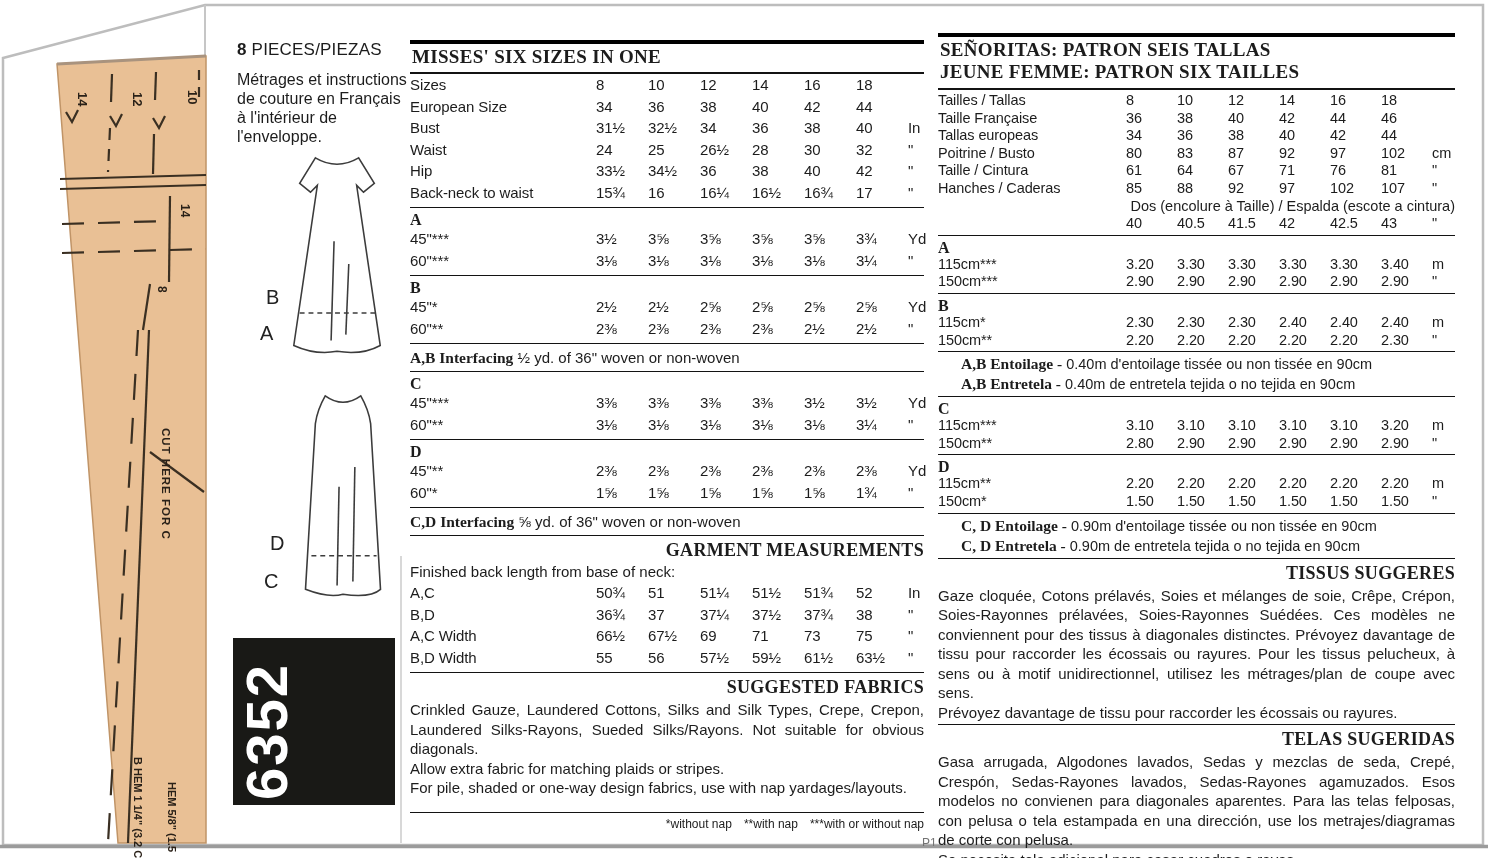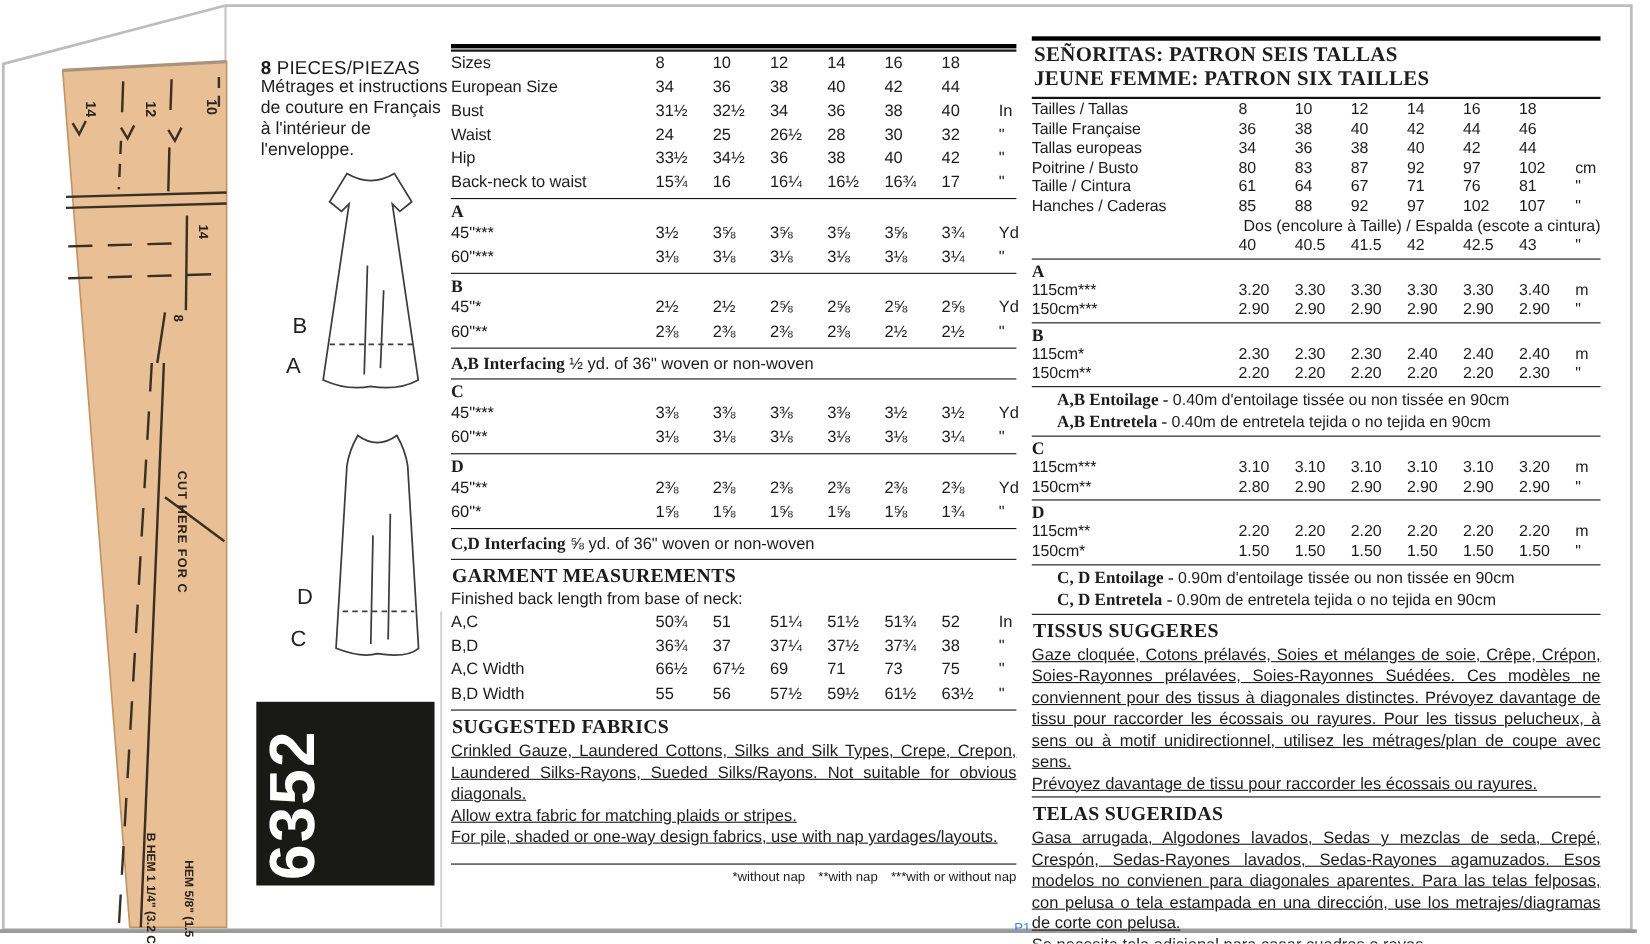--- a/index.html
+++ b/index.html
@@ -1,21 +1,21 @@
 <!DOCTYPE html>
 <html><head>
 <meta charset="utf-8">
 <style>
   html,body{margin:0;padding:0;background:#fff;}
   .canvas{position:relative;width:1500px;height:858px;background:#ffffff;overflow:hidden;
           font-family:"Liberation Sans",sans-serif;color:#1c1c1c;}
   svg text{font-family:"Liberation Sans",sans-serif;}
   .bg,.tissue{position:absolute;left:0;top:0;}
   
-  .pieces{position:absolute;left:237px;top:52px;font-size:17px;letter-spacing:.2px;}
+  .pieces{position:absolute;left:237px;top:40px;font-size:17px;letter-spacing:.2px;}
   .pieces b{font-weight:700;}
   .pieces-note{position:absolute;left:237px;top:70px;width:170px;font-size:16px;line-height:19px;}
   .view-label{position:absolute;font-size:20px;color:#222;}
   .number-block{position:absolute;left:233px;top:638px;width:162px;height:167px;background:#191916;}
   .number-block .num{position:absolute;left:-62px;top:60px;transform:rotate(-90deg);
       font-size:58px;font-weight:700;color:#fff;letter-spacing:2px;width:190px;text-align:center;
       font-family:"Liberation Sans",sans-serif;}
   
   .col{position:absolute;}
   .col-en{left:410px;top:40px;width:514px;}
@@ -32,28 +32,28 @@
   .col-intl .trow{grid-template-columns:188px repeat(6,51px) 1fr;height:17.6px;font-size:14.5px;}
   .tlabel{white-space:nowrap;}
   .tval{white-space:nowrap;}
   .tunit{white-space:nowrap;}
   .vname{font-family:"Liberation Serif",serif;font-weight:700;font-size:16px;height:20px;line-height:19px;}
   .col-intl .vname{height:18px;}
   .inter{font-size:15px;padding:3px 0 2px 0;line-height:18px;}
   .inter .sh{font-size:15.5px;}
   .col-intl .inter{font-size:14.5px;padding:1px 0;line-height:17px;margin-left:23px;}
   .sec-title{font-family:"Liberation Serif",serif;font-weight:700;font-size:18px;
-             letter-spacing:.3px;padding:2px 0 2px 1px;line-height:21px;}
+             letter-spacing:.3px;padding:2px 0 2px 1px;line-height:21px;text-align:right;}
   .subtle{font-size:15px;height:21px;}
-  .para{font-size:15px;line-height:19.5px;text-align:justify;text-decoration:underline;}
+  .para{font-size:15px;line-height:19.5px;text-align:justify;}
   .para.short{text-align:left;}
   .col-intl .para{line-height:19.5px;}
   .footline{display:flex;justify-content:flex-end;font-size:12px;margin-top:4px;letter-spacing:0;}
   .footline .f{white-space:pre;}
-  .pmark{position:absolute;left:922px;top:836px;font-size:12px;color:#3b82f6;height:10px;overflow:hidden;}
+  .pmark{position:absolute;left:922px;top:836px;font-size:12px;color:#737373;height:10px;overflow:hidden;}
   [data-name]{box-sizing:border-box;}
 </style>
 </head>
 <body>
 
 <div class="canvas" data-name="pattern-envelope-back">
 
   <svg class="bg" width="1500" height="858" viewBox="0 0 1500 858" data-name="envelope-outline">
     <polygon points="3,58 205,5 1483,5 1483,845 3,845" fill="#ffffff" stroke="#bdbdbd" stroke-width="2.5" data-name="envelope-shape"></polygon>
     <line x1="205" y1="5" x2="205" y2="64" stroke="#c6c6c6" stroke-width="2" data-name="sheet-left-edge-top"></line>
@@ -122,20 +122,21 @@
   </svg>
   <span class="view-label" style="left:270px;top:532px;" data-name="view-label-d">D</span>
   <span class="view-label" style="left:264px;top:570px;" data-name="view-label-c">C</span>
 
   <div class="number-block" data-name="pattern-number-block">
     <span class="num" data-name="pattern-number">6352</span>
   </div>
 
   <div class="col col-en" data-name="english-measurements-column">
     <div class="rule-thick" data-name="divider"></div>
+    <div class="col-title" data-name="english-title">MISSES' SIX SIZES IN ONE</div>
     <div class="rule-med" data-name="divider"></div>
     <div data-name="size-table">
         <div class="trow" data-name="table-row">
           <span class="tlabel" data-name="row-label">Sizes</span>
           <span class="tval" data-name="row-value">8</span>
           <span class="tval" data-name="row-value">10</span>
           <span class="tval" data-name="row-value">12</span>
           <span class="tval" data-name="row-value">14</span>
           <span class="tval" data-name="row-value">16</span>
           <span class="tval" data-name="row-value">18</span>

